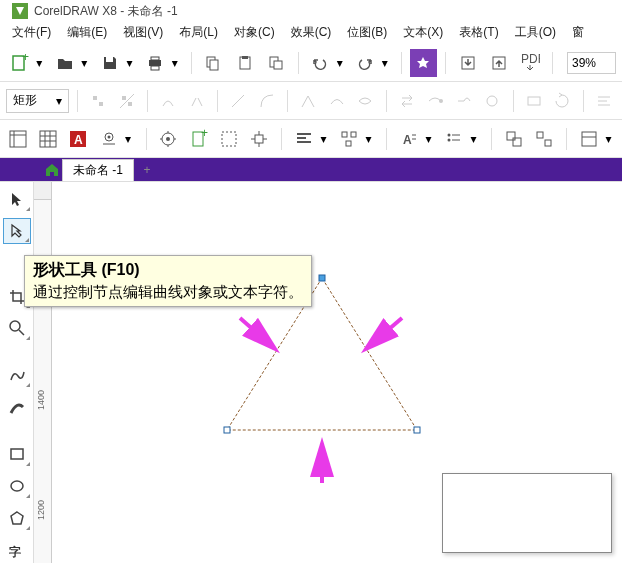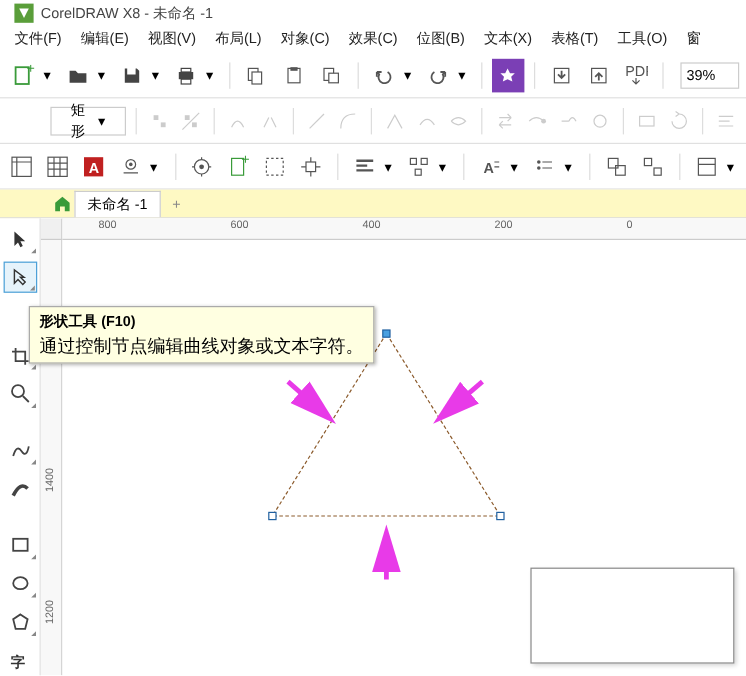--- a/index.html
+++ b/index.html
@@ -15,26 +15,26 @@
 
 .toolbar1 { height: 38px; display: flex; align-items: center; padding: 4px 6px; gap: 4px; border-bottom: 1px solid #e0e0e0; }
 .tb-btn { width: 28px; height: 28px; display: flex; align-items: center; justify-content: center; color: #555; cursor: pointer; }
 .tb-btn.green { color: #3a9b3a; }
 .tb-btn.purple { background: #7b3fb5; color: #fff; }
 .tb-sep { width: 1px; height: 22px; background: #ddd; margin: 0 4px; }
 .tb-drop { width: 8px; display: flex; align-items: center; justify-content: center; margin-left: -2px; margin-right: 4px; }
 .zoom-box { width: 50px; height: 22px; border: 1px solid #ccc; display: flex; align-items: center; padding: 0 4px; margin-left: 6px; }
 
 .toolbar2 { height: 38px; display: flex; align-items: center; padding: 4px 6px; gap: 4px; border-bottom: 1px solid #e0e0e0; }
-.shape-select { width: 70px; height: 24px; border: 1px solid #ccc; display: flex; align-items: center; justify-content: space-between; padding: 0 16px; margin-left: 36px; }
+.shape-select { width: 70px; height: 24px; border: 1px solid #ccc; display: flex; align-items: center; justify-content: space-between; padding: 0 6px; }
 .tb-btn.disabled { color: #ccc; }
 
 .toolbar3 { height: 38px; display: flex; align-items: center; padding: 4px 6px; gap: 6px; border-bottom: 1px solid #e0e0e0; }
 
-.tab-bar { height: 24px; display: flex; align-items: center; background: #fef9c3; border-bottom: 1px solid #ddd; padding-left: 36px; }
+.tab-bar { height: 24px; display: flex; align-items: center; background: #4c1d95; border-bottom: 1px solid #ddd; padding-left: 36px; }
 .home-icon { width: 20px; height: 20px; display: flex; align-items: center; justify-content: center; color: #3a9b3a; }
 .tab { height: 22px; background: #fff; border: 1px solid #ccc; border-bottom: none; padding: 2px 10px; display: flex; align-items: center; margin-left: 2px; }
 .tab-add { width: 18px; height: 18px; display: flex; align-items: center; justify-content: center; color: #888; margin-left: 4px; cursor: pointer; }
 
 .workspace { position: relative; display: flex; height: calc(563px - 22px - 22px - 38px - 38px - 38px - 24px); }
 .toolbox { width: 34px; background: #fff; border-right: 1px solid #ddd; display: flex; flex-direction: column; align-items: center; padding-top: 4px; gap: 6px; }
 .tool-btn { width: 28px; height: 28px; display: flex; align-items: center; justify-content: center; color: #444; cursor: pointer; position: relative; }
 .tool-btn.active { border: 1px solid #4da0d8; background: #e6f3fb; }
 .tool-fly { position: absolute; right: 1px; bottom: 1px; width: 0; height: 0; border-left: 4px solid transparent; border-bottom: 4px solid #888; }
 
@@ -45,21 +45,21 @@
 .ruler-v .tick { position: absolute; left: 2px; font-size: 9px; color: #666; writing-mode: vertical-rl; transform: rotate(180deg); }
 .ruler-corner { position: absolute; top: 0; left: 0; width: 18px; height: 18px; background: #f0f0f0; border-right: 1px solid #ccc; border-bottom: 1px solid #ccc; }
 
 .canvas { position: absolute; top: 18px; left: 18px; right: 0; bottom: 0; background: #fff; }
 .page-rect { position: absolute; right: 10px; bottom: 10px; width: 170px; height: 80px; border: 1px solid #888; background: #fff; box-shadow: 2px 2px 4px rgba(0,0,0,0.2); }
 
 .triangle { position: absolute; }
 .arrow { position: absolute; }
 
 .tooltip { position: absolute; left: 24px; top: 255px; background: #ffffe1; border: 1px solid #aaa; padding: 4px 8px; box-shadow: 1px 1px 3px rgba(0,0,0,0.3); z-index: 100; }
-.tooltip .tt-title { font-weight: bold; font-size: 12px; }
+.tooltip .tt-title { font-weight: bold; font-size: 16px; }
 .tooltip .tt-desc { font-size: 15px; margin-top: 2px; }
 
 svg { display: block; }
 </style>
 </head>
 <body>
 
 <div class="titlebar">
   <div class="app-icon">
     <svg viewBox="0 0 12 12">
@@ -464,27 +464,20 @@
       </div>
     <div class="tool-btn">
         <svg width="20" height="20">
           <text x="2" y="16" font-size="16" fill="#333" font-weight="bold">字</text>
         </svg>
       </div>
   </div>
 
   <div class="canvas-area">
     <div class="ruler-corner"></div>
-    <div class="ruler-h">
-      <span class="tick" style="left:30px">800</span>
-      <span class="tick" style="left:140px">600</span>
-      <span class="tick" style="left:250px">400</span>
-      <span class="tick" style="left:360px">200</span>
-      <span class="tick" style="left:470px">0</span>
-    </div>
     <div class="ruler-v">
       <span class="tick" style="top:80px">1600</span>
       <span class="tick" style="top:190px">1400</span>
       <span class="tick" style="top:300px">1200</span>
     </div>
     <div class="canvas">
 
       <svg class="triangle" style="left:150px; top:70px;" width="240" height="180">
         <polygon points="120,8 25,160 215,160" fill="none" stroke="#8b5a2b" stroke-width="1" stroke-dasharray="3 2"></polygon>
 

